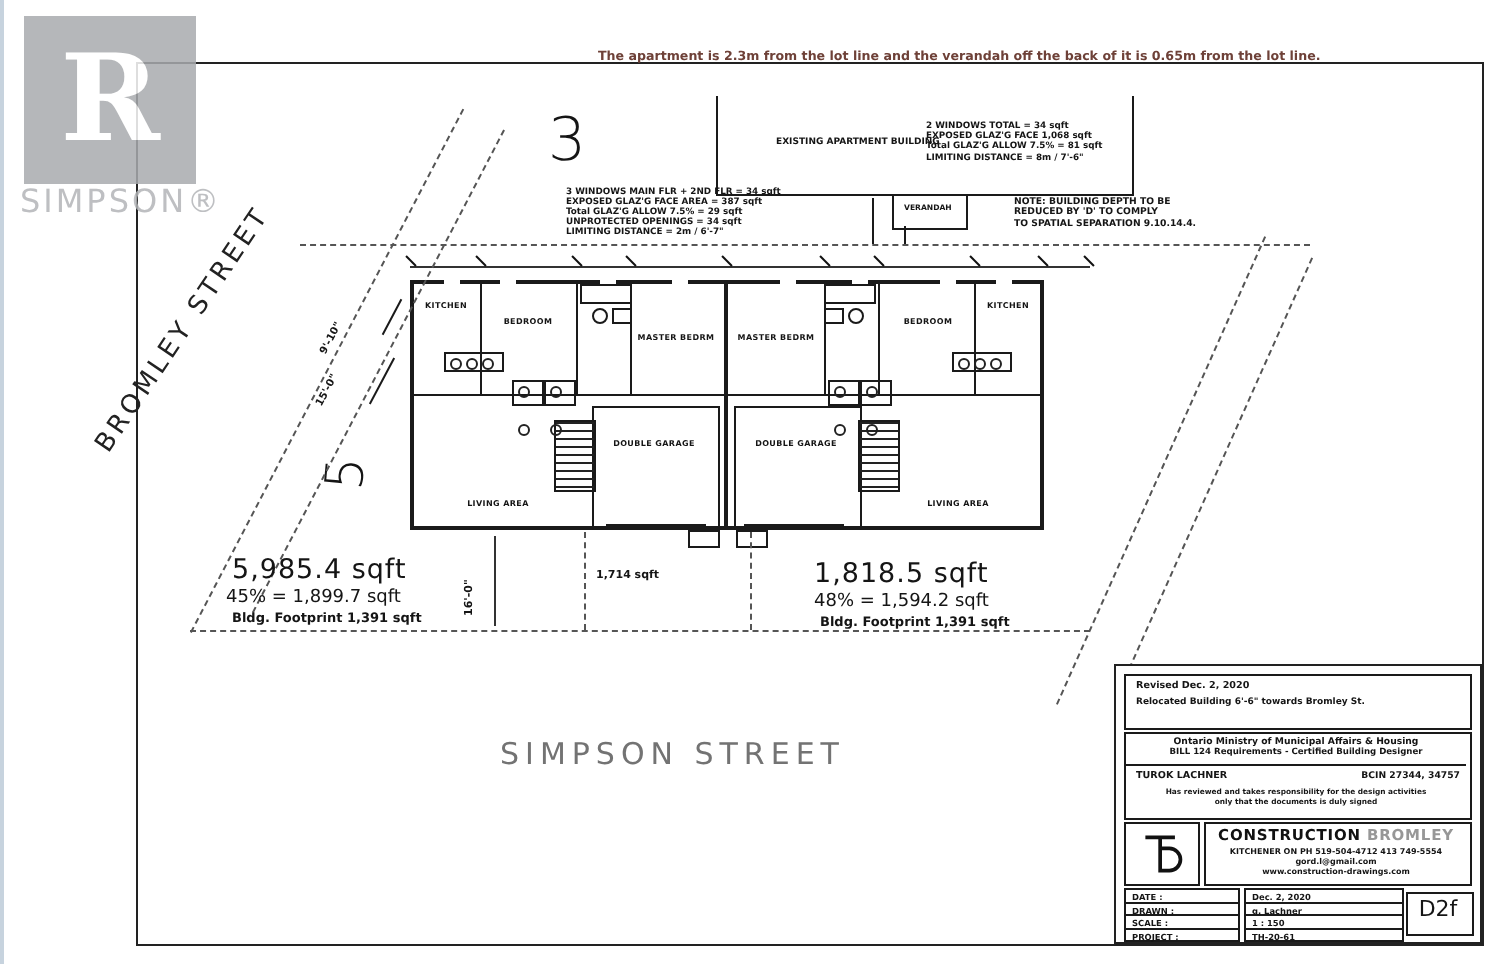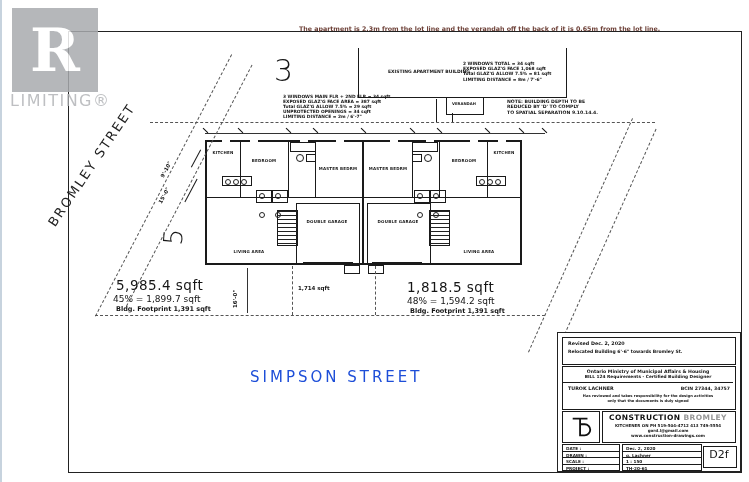--- a/index.html
+++ b/index.html
@@ -25,21 +25,21 @@
 
 <div class="ln" style="left:0;top:0;width:2px;height:482px;background:#c7d3de"></div>
 
 <div class="bx" style="left:68px;top:31px;width:672px;height:440px;border-color:#222"></div>
 
 <div style="position:absolute;left:10px;top:6px;width:110px;height:104px;opacity:.85">
   <div style="position:absolute;left:2px;top:2px;width:86px;height:84px;background:#a9abae;
               display:flex;align-items:center;justify-content:center">
     <span style="font-family:'DejaVu Serif',serif;font-weight:bold;font-size:60px;color:#fff">R</span>
   </div>
-  <div class="tx" style="left:0;top:86px;font-size:16px;letter-spacing:1.5px;color:#b3b5b8">LIMITING®</div>
+  <div class="tx" style="left:0;top:86px;font-size:16px;letter-spacing:1.5px;color:#b3b5b8">SIMPSON®</div>
 </div>
 
 <div class="tx" style="left:299px;top:25px;font-size:6.3px;font-weight:600;color:#6e4138">The apartment is 2.3m from the lot line and the verandah off the back of it is 0.65m from the lot line.</div>
 
 <div class="tx" style="left:274px;top:54px;font-size:30px;font-weight:300">3</div>
 <div class="tx" style="left:166px;top:222px;font-size:26px;font-weight:300;transform:rotate(-85deg)">5</div>
 
 <div class="ln" style="left:358px;top:48px;width:1px;height:50px"></div>
 <div class="ln" style="left:566px;top:48px;width:1px;height:50px"></div>
 <div class="ln" style="left:358px;top:97px;width:209px;height:1px"></div>
@@ -163,21 +163,21 @@
 <div class="tx" style="left:232px;top:308px;font-size:5.5px;font-weight:600;transform:rotate(-90deg);transform-origin:0 0">16'-0"</div>
 
 <div class="tx" style="left:116px;top:278px;font-size:13.5px;letter-spacing:.5px">5,985.4 sqft</div>
 <div class="tx" style="left:113px;top:294px;font-size:9px">45% = 1,899.7 sqft</div>
 <div class="tx" style="left:116px;top:306px;font-size:6.5px;font-weight:600">Bldg. Footprint 1,391 sqft</div>
 <div class="tx" style="left:298px;top:285px;font-size:5.5px;font-weight:600">1,714 sqft</div>
 <div class="tx" style="left:407px;top:280px;font-size:13.5px;letter-spacing:.5px">1,818.5 sqft</div>
 <div class="tx" style="left:407px;top:296px;font-size:9px">48% = 1,594.2 sqft</div>
 <div class="tx" style="left:410px;top:308px;font-size:6.5px;font-weight:600">Bldg. Footprint 1,391 sqft</div>
 
-<div class="tx" style="left:250px;top:369px;font-size:15px;letter-spacing:3px;color:#1d4ed8">SIMPSON STREET</div>
+<div class="tx" style="left:250px;top:369px;font-size:15px;letter-spacing:3px;color:#737373">SIMPSON STREET</div>
 <div class="tx" style="left:52px;top:218px;font-size:13px;letter-spacing:2px;color:#222;transform:rotate(-56deg);transform-origin:0 50%">BROMLEY STREET</div>
 
 <div class="wbx" style="left:557px;top:332px;width:182px;height:138px"></div>
 <div class="bx" style="left:562px;top:337px;width:172px;height:26px"></div>
 <div class="tx" style="left:568px;top:341px;font-size:4.8px;font-weight:600">Revised Dec. 2, 2020</div>
 <div class="tx" style="left:568px;top:349px;font-size:4.5px;font-weight:600">Relocated Building 6'-6" towards Bromley St.</div>
 
 <div class="bx" style="left:562px;top:366px;width:172px;height:42px"></div>
 <div class="tx" style="left:562px;top:369px;width:172px;text-align:center;font-size:4.6px;font-weight:700">Ontario Ministry of Municipal Affairs &amp; Housing</div>
 <div class="tx" style="left:562px;top:375px;width:172px;text-align:center;font-size:4.3px;font-weight:600">BILL 124 Requirements - Certified Building Designer</div>

